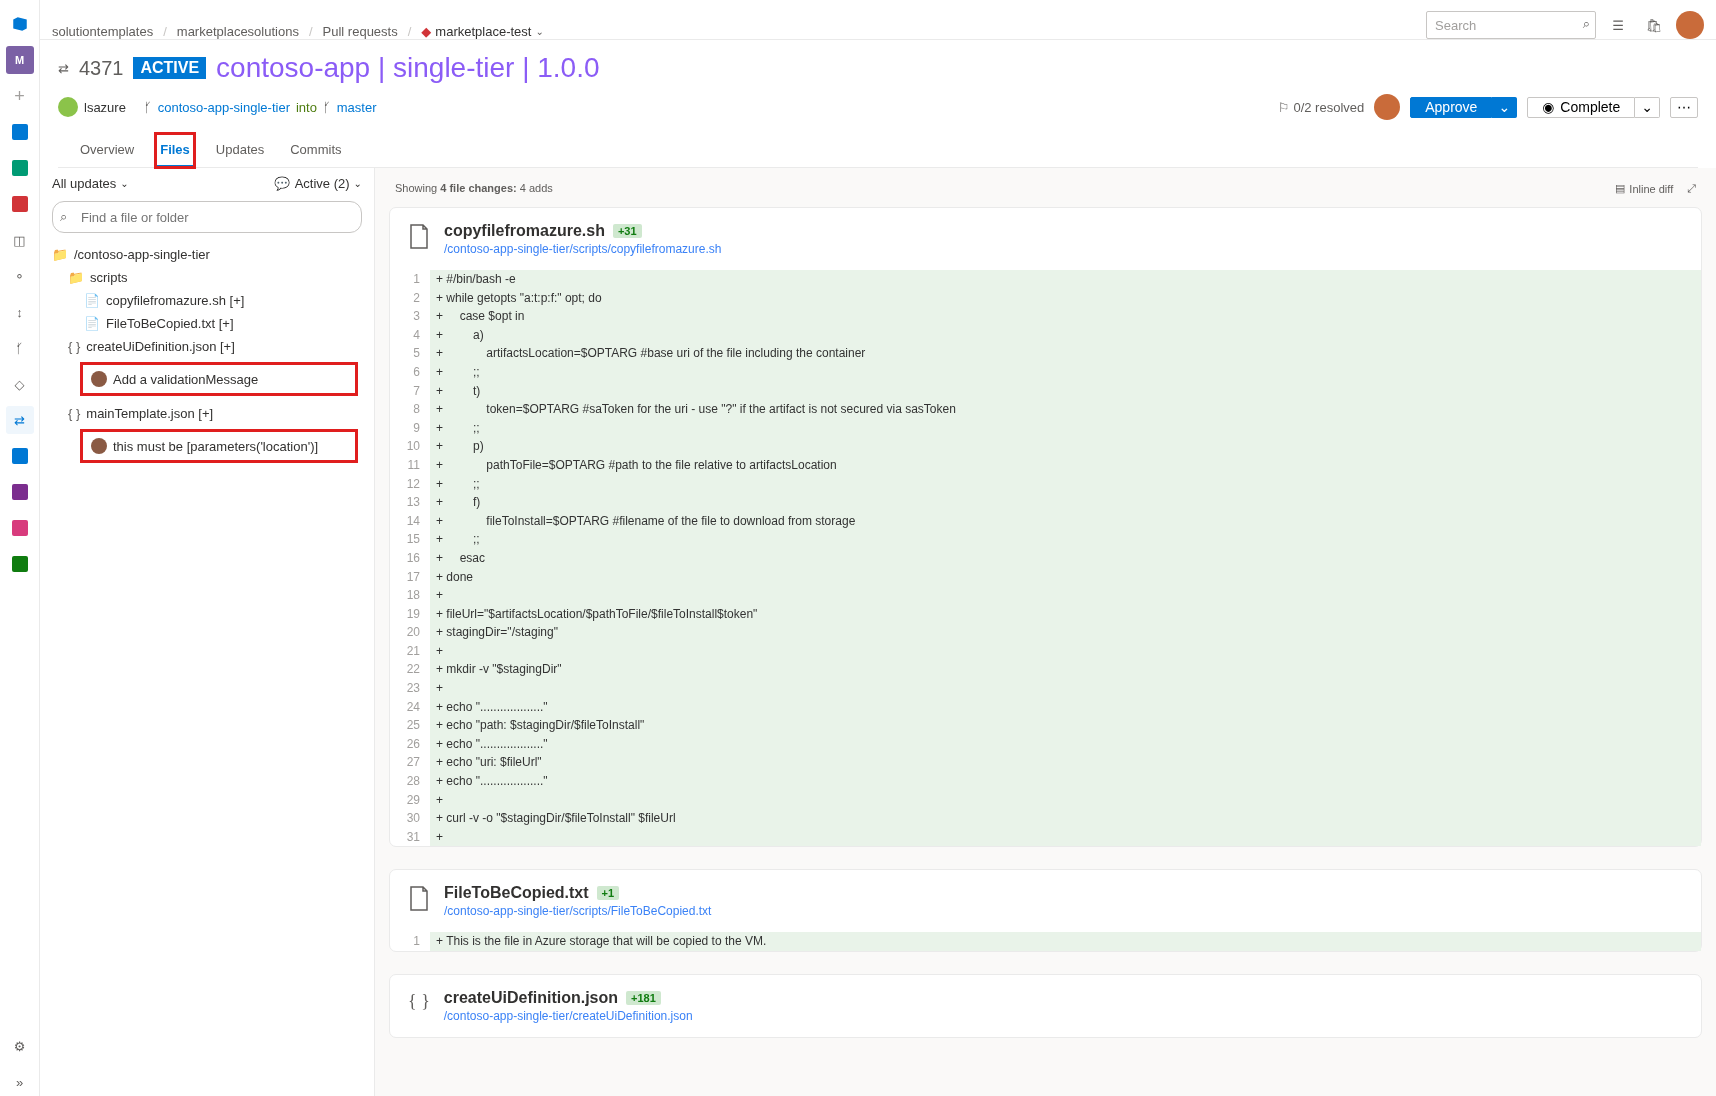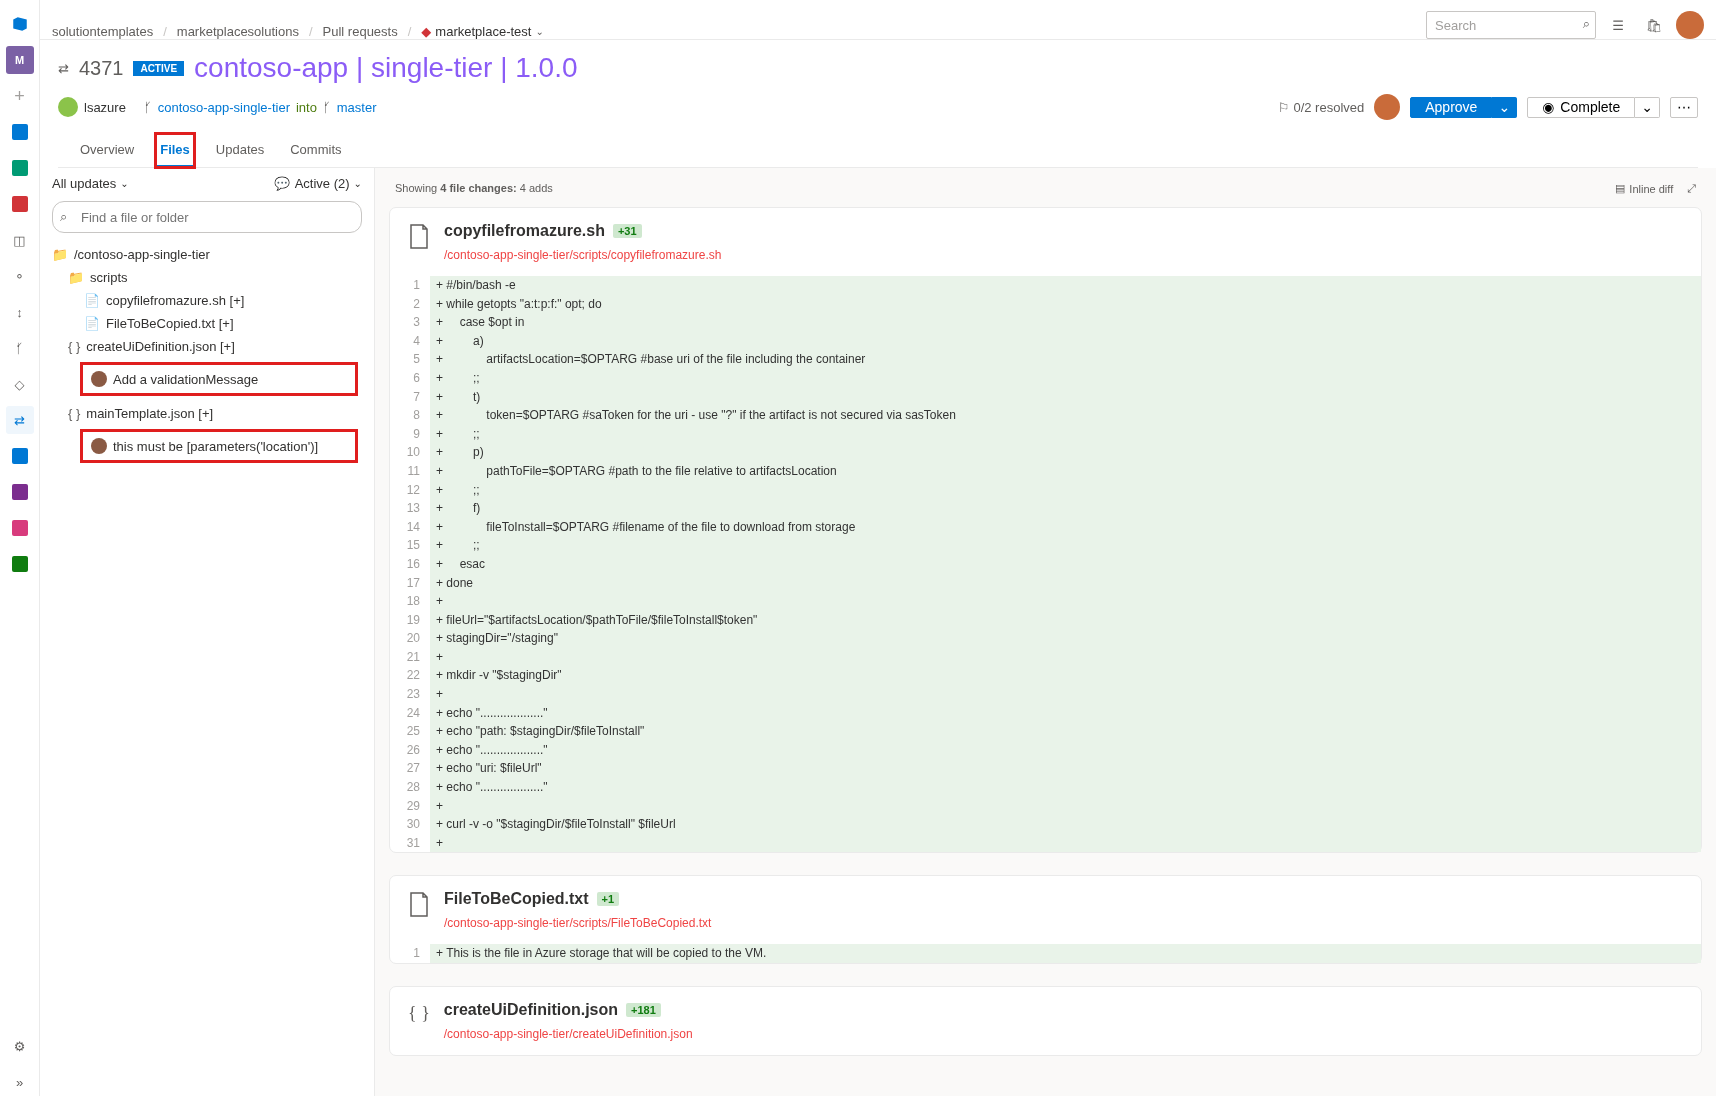--- a/index.html
+++ b/index.html
@@ -17,21 +17,21 @@
 .crumbs .last{color:#323130;display:flex;align-items:center;gap:4px}
 .searchwrap{margin-left:auto;display:flex;align-items:center;gap:8px}
 .search{width:170px;height:28px;border:1px solid #c8c6c4;border-radius:2px;padding:0 28px 0 8px;font-size:13px}
 .search::placeholder{color:#a19f9d}
 .iconbtn{width:28px;height:28px;display:flex;align-items:center;justify-content:center;color:#605e5c;cursor:pointer}
 .avatar{width:28px;height:28px;border-radius:50%;background:#c96b3a}
 .prhead{padding:12px 18px 0 18px}
 .prhead .row1{display:flex;align-items:center;gap:10px}
 .pricon{color:#605e5c}
 .prnum{font-size:20px;color:#605e5c}
-.active-badge{background:#0078d4;color:#fff;font-size:10px;font-weight:600;padding:2px 7px;border-radius:0}
+.active-badge{background:#0078d4;color:#fff;font-size:16px;font-weight:600;padding:2px 7px;border-radius:0}
 .prtitle{font-size:28px;color:#8b5cf6}
 .row2{display:flex;align-items:center;gap:6px;margin-top:10px;font-size:13px}
 .smallavatar{width:20px;height:20px;border-radius:50%;background:#8bc34a;display:inline-block}
 .branchlink{color:#0078d4;cursor:pointer}
 .into{color:#4d7c0f}
 .ractions{margin-left:auto;display:flex;align-items:center;gap:10px}
 .resolved{color:#605e5c;display:flex;align-items:center;gap:4px}
 .btn{height:21px;padding:0 14px;border:1px solid #c8c6c4;background:#fff;border-radius:2px;cursor:pointer;font-size:14px;display:flex;align-items:center;gap:6px}
 .btn.primary{background:#0078d4;color:#fff;border-color:#0078d4}
 .btn.split{border-left:none;padding:0 6px}
@@ -61,21 +61,21 @@
 .comment{margin:4px 10px 6px 34px;border:3px solid #e01e1e;padding:6px 8px;display:flex;align-items:center;gap:6px;font-size:13px}
 .cavatar{width:16px;height:16px;border-radius:50%;background:#8a5a44}
 .content{flex:1;background:#faf9f8;overflow:auto;padding:14px 14px 40px 14px}
 .contbar{display:flex;align-items:flex-start;color:#605e5c;font-size:11px;padding:0 6px 12px 6px}
 .contbar .r{margin-left:auto;display:flex;align-items:center;gap:14px}
 .filecard{background:#fff;border:1px solid #eaeaea;border-radius:7px;margin-bottom:22px}
 .filehdr{display:flex;align-items:flex-start;gap:14px;padding:14px 18px}
 .fileicon{color:#605e5c;margin-top:2px}
 .filetitle{font-size:16px;font-weight:600;color:#323130;display:flex;align-items:center;gap:8px}
 .plusbadge{background:#cfe8cf;color:#107c10;font-size:11px;padding:1px 5px;border-radius:2px;font-weight:600}
-.filepath{font-size:12px;color:#ef4444;margin-top:8px}
+.filepath{font-size:12px;color:#3b82f6;margin-top:2px}
 .diff{font-family:Consolas,Menlo,monospace;font-size:12px;line-height:1.55}
 .dl{display:flex}
 .ln{width:40px;text-align:right;padding-right:10px;color:#a19f9d;user-select:none}
 .dc{flex:1;padding-left:6px;white-space:pre;background:#e9f3e9}
 svg{display:block}
 </style>
 </head>
 <body>
 
 <div class="app">

